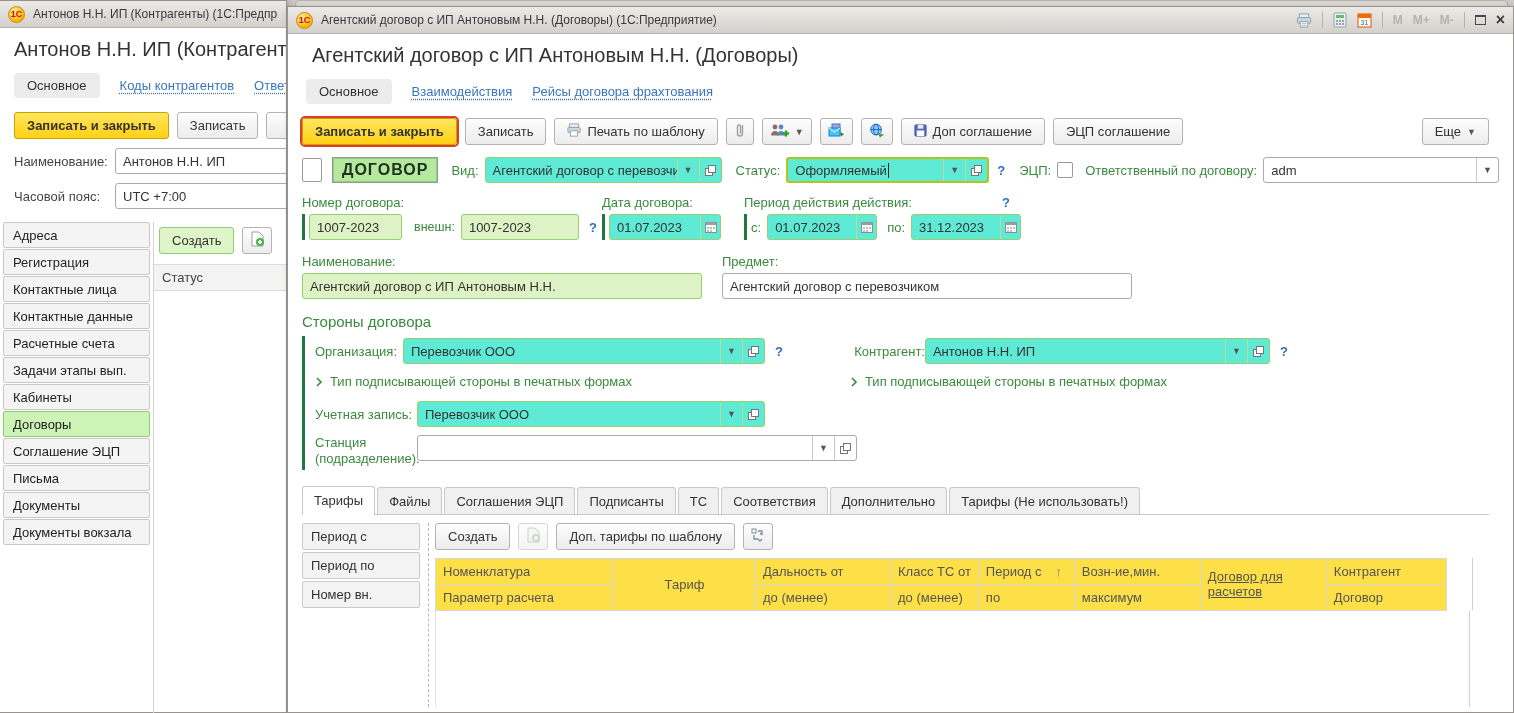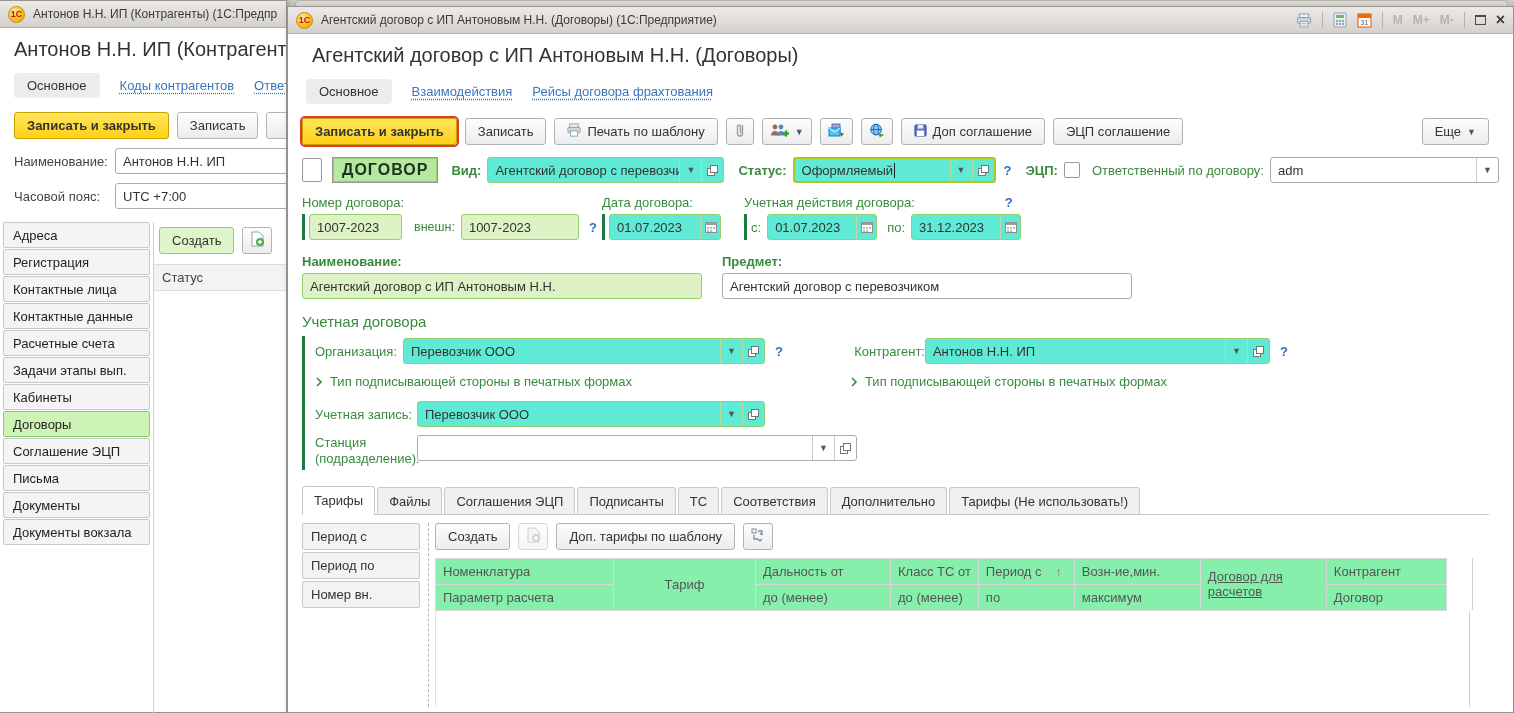--- a/index.html
+++ b/index.html
@@ -45,21 +45,21 @@
   .combo.green { background:#5eead4; border-color:#97cf70; }
   .combo.green .seg { border-left-color:#b9dd9a; }
   .combo.focused { border:2px solid #b3c41c; }
   .tbox { height:26px; border:1px solid #ababab; border-radius:3px; background:#fff; padding:0 7px; font-size:13px; font-family:"Liberation Sans",sans-serif; color:#333; }
   .tbox.green { background:#ddf3c5; border-color:#97cf70; }
   .caret { width:1px; height:15px; background:#222; margin-left:1px; }
   .checkbox { width:16px; height:16px; border:1px solid #9a9a9a; border-radius:2px; background:#fff; display:inline-block; }
   .gbar { width:3px; background:#1e7a3e; align-self:stretch; margin-right:4px; flex:0 0 auto; }
 
   .glabel { color:#3a8a3e; }
-  .glabel.b { font-weight:bold; }
+  .glabel.b { font-weight:normal; }
   .help { color:#2f6fc0; font-weight:bold; cursor:pointer; }
 
   .doc-badge { background:#b7e8a0; border:1px solid #979797; box-shadow:inset 0 0 0 1px #8fd077; padding:3px 9px;
                font-size:16px; font-weight:bold; letter-spacing:1px; color:#1c331c; }
 
   
   #bgwin { left:0; top:0; width:287px; height:713px; border-left:none; }
   #bgwin .win-body { overflow:hidden; height:686px; }
   .fieldrow { display:flex; align-items:center; margin:9px 0 0 14px; }
   .fieldrow .flabel { width:101px; flex:0 0 auto; color:#444; }
@@ -101,21 +101,21 @@
           color:#333; border-radius:3px 3px 0 0; margin-right:2px; cursor:pointer; position:relative; }
   .ttab.active { background:#fff; z-index:2; padding-bottom:7px; }
   .tariff-body { display:flex; margin:8px 0 0 4px; }
   .mini-col { width:118px; flex:0 0 auto; }
   .mini-cell { height:27px; background:#f3f3f3; border:1px solid #c9c9c9; border-radius:2px; display:flex;
                align-items:center; padding-left:8px; margin-bottom:2px; color:#333; }
   .dash-sep { border-left:1px dashed #b8b8b8; margin:0 6px 0 8px; min-height:170px; }
   .tariff-main { flex:1 1 auto; }
   .tariff-btns { display:flex; align-items:center; gap:8px; }
   table.grid { border-collapse:collapse; margin-top:8px; table-layout:fixed; }
-  table.grid td { border:1px solid #d7d7d7; background:#86efac; color:#555; font-size:13px; padding:4px 7px;
+  table.grid td { border:1px solid #d7d7d7; background:#fde047; color:#555; font-size:13px; padding:4px 7px;
                   height:26px; white-space:nowrap; overflow:hidden; vertical-align:middle; }
   table.grid td.center { text-align:center; }
   table.grid td.filler { background:#fff; border-top:none; border-right:1px solid #cfcfcf; border-bottom:none; }
   .sort-arrow { color:#777; margin-left:14px; }
   .table-void { border-left:1px solid #e3e3e3; border-right:1px solid #cfcfcf; height:96px; }
 
   .behind-strip { position:absolute; top:0; left:295px; width:1213px; height:9px; background:#dad7d3;
                   border:1px solid #b5b1ac; border-radius:4px 4px 0 0; }
 </style>
 </head>
@@ -344,21 +344,21 @@
       <span class="glabel" style="margin-left:12px;">Ответственный по договору:</span>
       <span class="combo" style="flex:1 1 auto; margin:0 4px 0 6px;">
         <span class="val">adm</span>
         <span class="seg">▼</span>
       </span>
     </div>
 
     <div class="hdr-row">
       <span class="colA glabel">Номер договора:</span>
       <span class="colB glabel">Дата договора:</span>
-      <span class="glabel">Учетная действия договора:</span>
+      <span class="glabel">Период действия действия:</span>
       <span class="help" style="margin-left:90px;">?</span>
     </div>
     <div class="in-row">
       <span class="colA">
         <span class="gbar"></span>
         <input class="tbox green" style="width: 93px;" value="1007-2023">
         <span class="glabel" style="margin-left:12px; font-size:12.5px;">внешн:</span>
         <input class="tbox green" style="width: 118px; margin-left: 6px;" value="1007-2023">
         <span class="help" style="margin-left:10px;">?</span>
       </span>
@@ -422,21 +422,21 @@
 
     <div class="hdr-row" style="margin-top:14px;">
       <span class="glabel b" style="width:420px;">Наименование:</span>
       <span class="glabel b">Предмет:</span>
     </div>
     <div class="in-row">
       <input class="tbox green" style="width: 400px;" value="Агентский договор с ИП Антоновым Н.Н.">
       <input class="tbox" style="width: 410px; margin-left: 20px;" value="Агентский договор с перевозчиком">
     </div>
 
-    <div class="section-title">Учетная договора</div>
+    <div class="section-title">Стороны договора</div>
     <div class="vbar-section">
       <div class="party-row">
         <span class="glabel" style="width:88px;">Организация:</span>
         <span class="combo green" style="width:362px;">
           <span class="val">Перевозчик ООО</span>
           <span class="seg">▼</span>
           <span class="seg">
               <svg width="11" height="11" viewBox="0 0 11 11">
                 <rect x="0.5" y="3.5" width="7" height="7" fill="#fff" stroke="#757575"></rect>
                 <rect x="3.5" y="0.5" width="7" height="7" fill="#fff" stroke="#757575"></rect>

